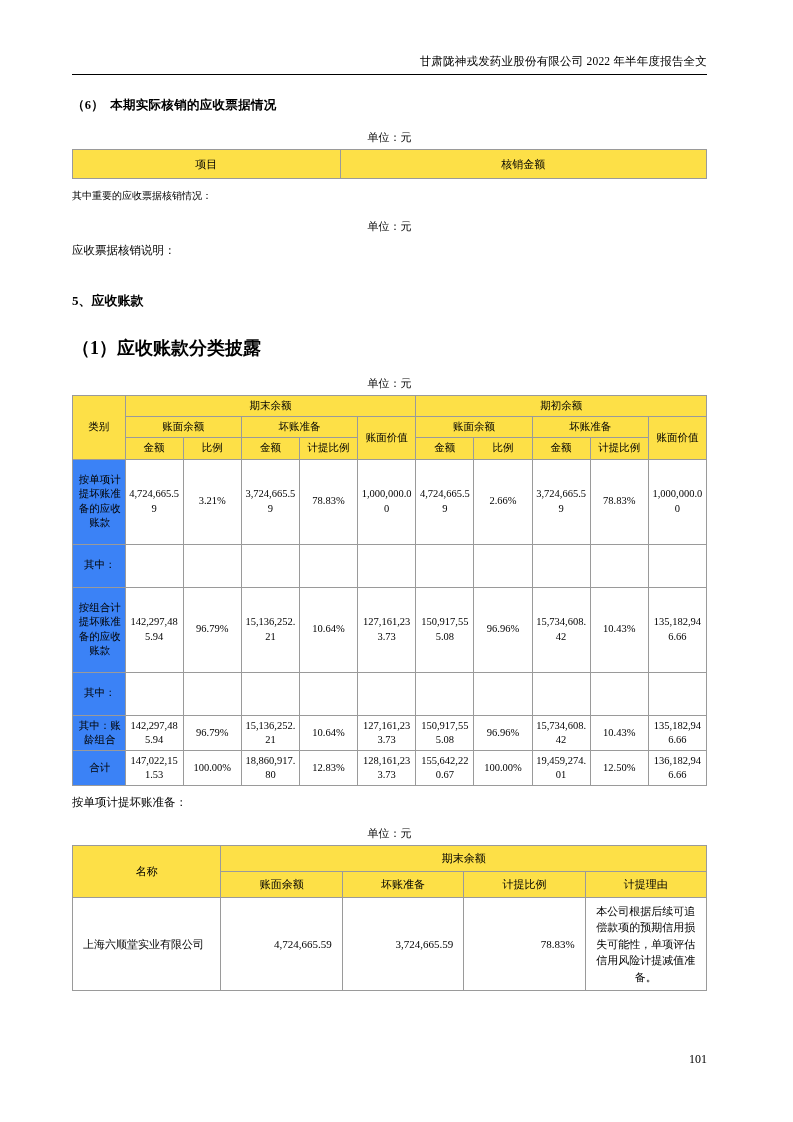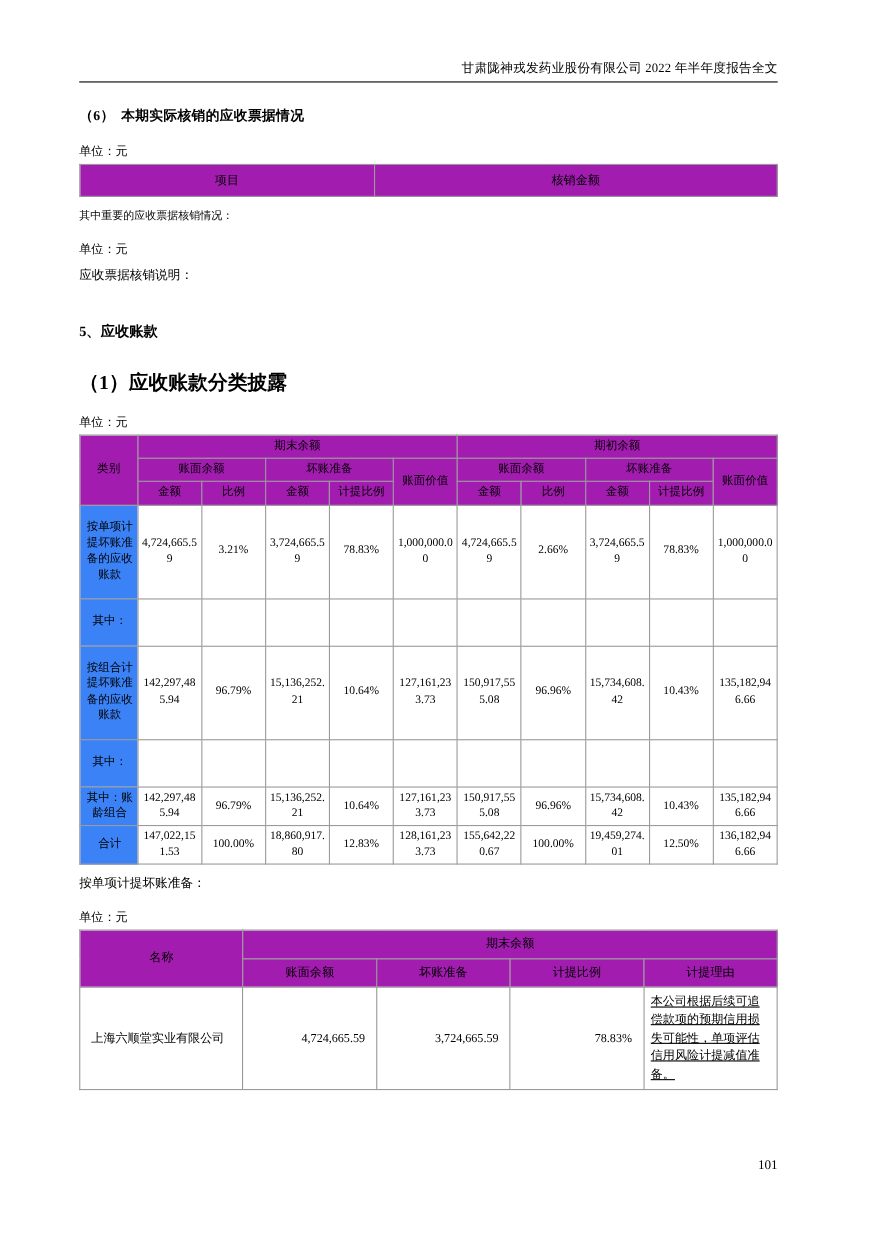--- a/index.html
+++ b/index.html
@@ -34,21 +34,21 @@
   .sec-title {
     font-weight: bold;
     font-size: 12.5px;
     margin-top: 22px;
     letter-spacing: 0.3px;
   }
   .sec-title .num {
     margin-right: 6px;
   }
   .unit-line {
-    text-align: left;
+    text-align: center;
     font-size: 11px;
     margin-top: 16px;
     margin-bottom: 4px;
   }
   .para {
     font-size: 10px;
     margin-top: 10px;
   }
   table {
     border-collapse: collapse;
@@ -59,21 +59,21 @@
     border: 1px solid #9a9a9a;
     font-size: 11px;
     font-weight: normal;
     padding: 5px 4px;
     text-align: center;
     vertical-align: middle;
     word-break: break-all;
     line-height: 1.35;
   }
   .hdr td, .hdr th {
-    background: #a21caf;
+    background: #fde047;
   }
   .tbl-simple td {
     height: 18px;
   }
   .tbl2 td {
     height: 30px;
   }
   .maintable td {
     font-size: 10.5px;
     padding: 3px 2px;
@@ -86,24 +86,23 @@
   .maintable .blank-row td {
     height: 36px;
   }
   .maintable .tall td {
     height: 78px;
   }
   .nametbl td {
     font-size: 11px;
   }
   .nametbl .reason {
-    text-align: left;
+    text-align: center;
     padding: 5px 6px;
     line-height: 1.5;
-    text-decoration: underline;
   }
   .nametbl .name-cell {
     text-align: left;
     padding-left: 10px;
     line-height: 1.5;
   }
   .nametbl .num-cell {
     text-align: right;
     padding-right: 10px;
   }

